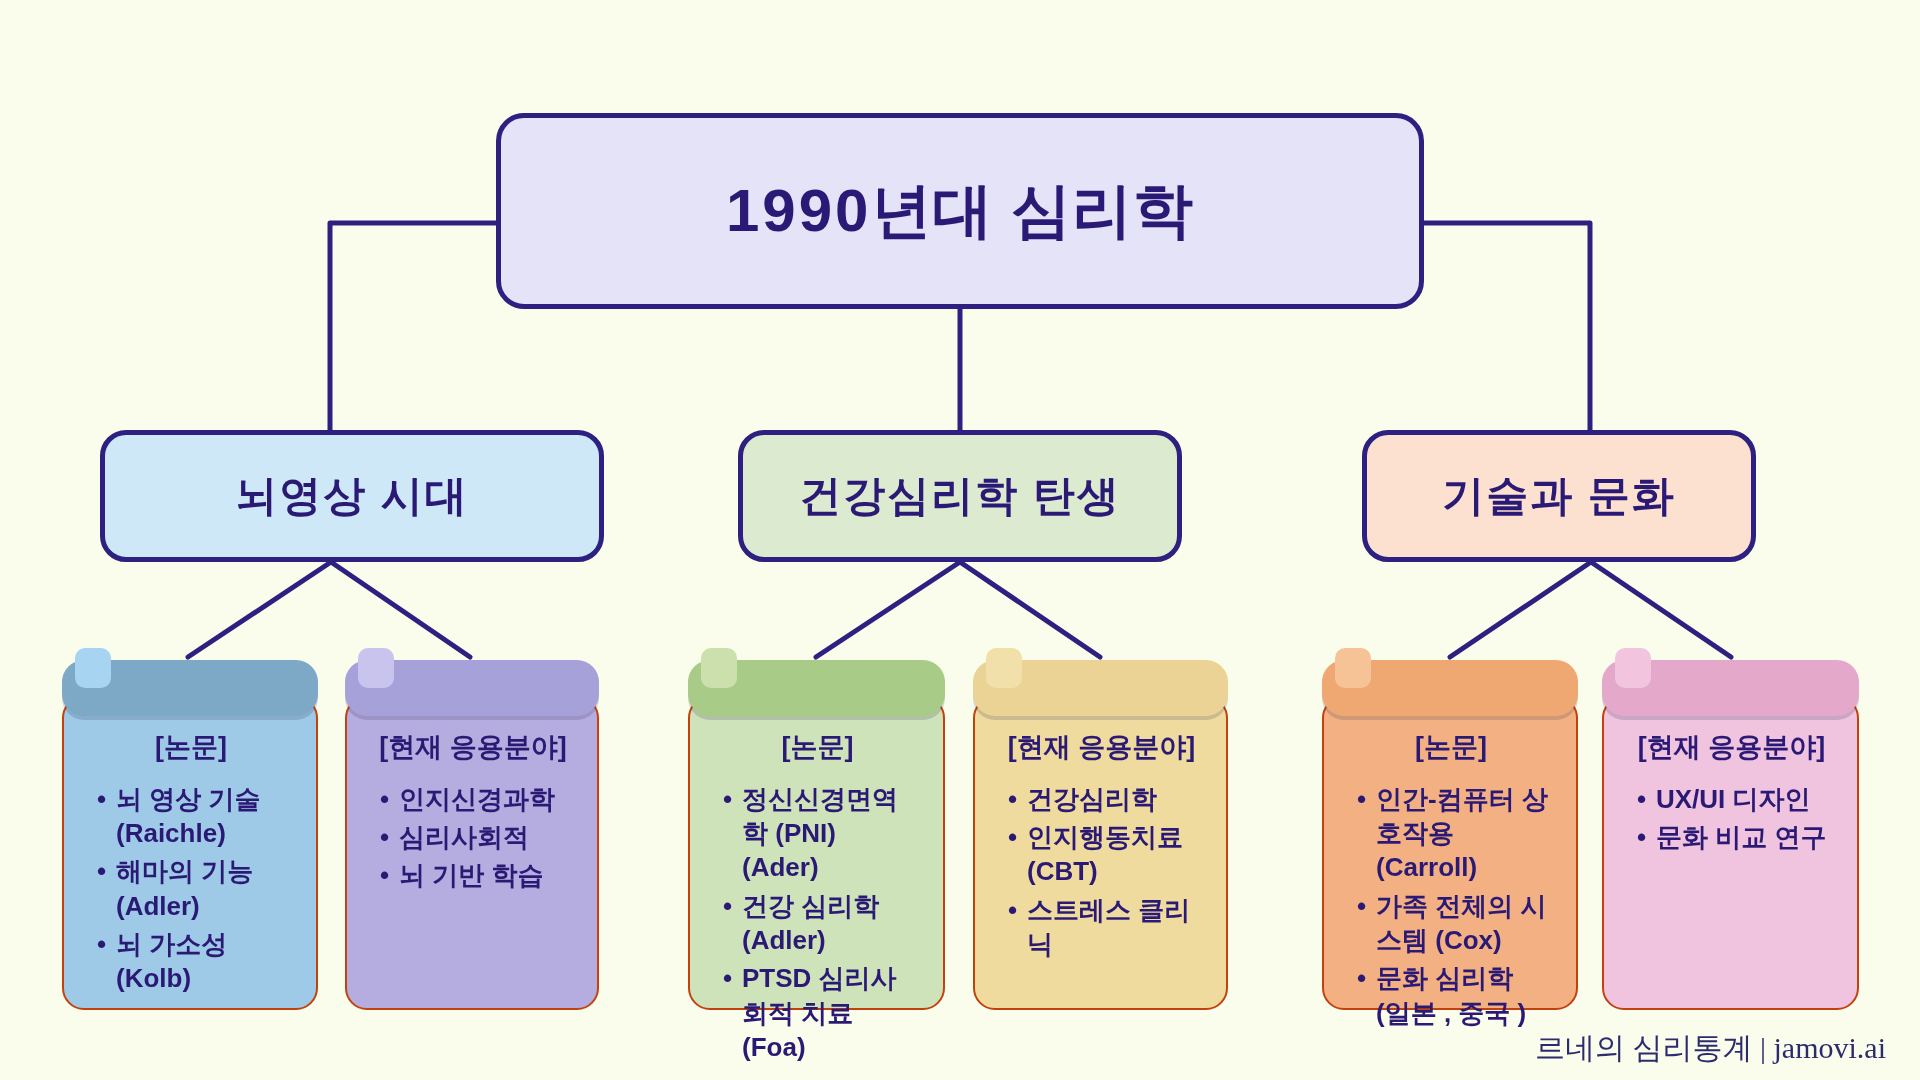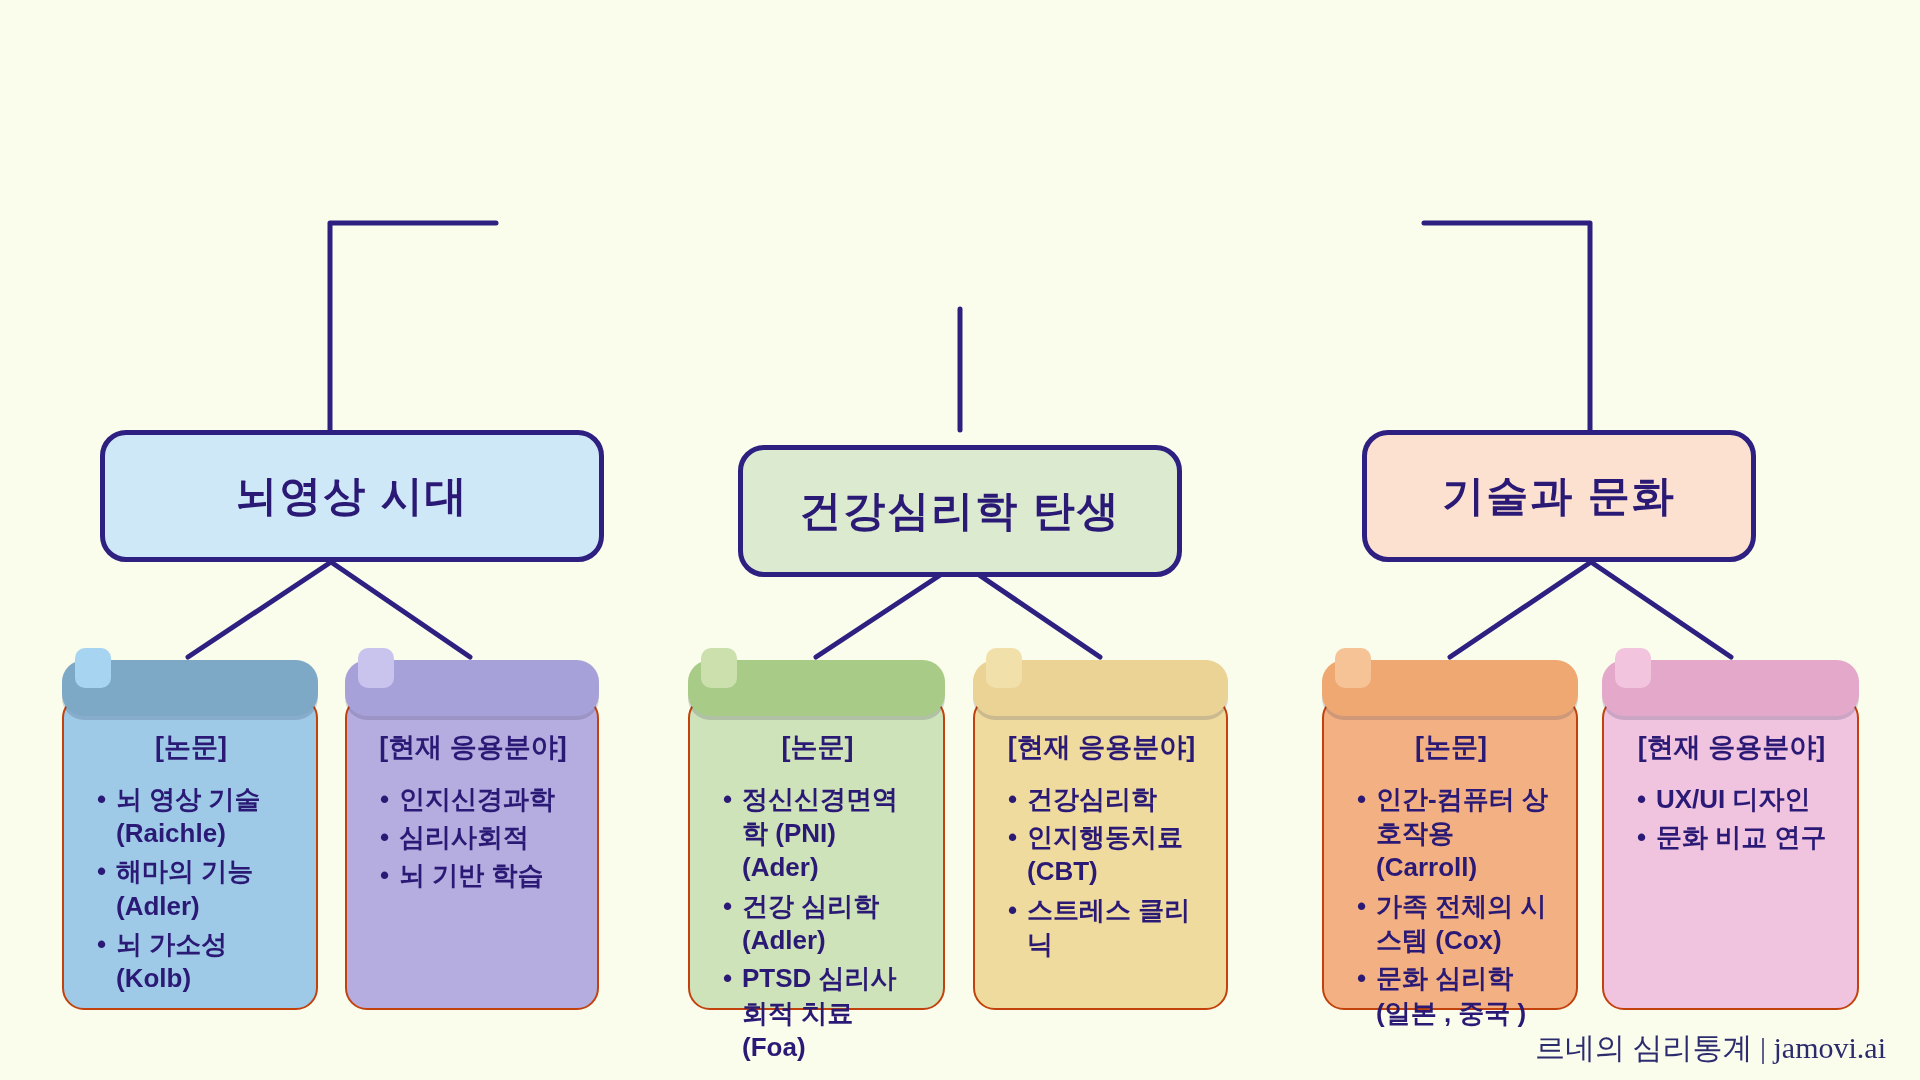--- a/index.html
+++ b/index.html
@@ -31,21 +31,21 @@
   }
   .root-node .numeral{font-weight:900;letter-spacing:3px;}
   
   .branch{
     position:absolute;top:430px;height:132px;
     border:5px solid #2d2080;border-radius:26px;box-sizing:border-box;
     display:flex;align-items:center;justify-content:center;
     color:#2b1a75;font-weight:800;font-size:42px;letter-spacing:2px;
   }
   .branch-0{left:100px;width:504px;background:#cfe8f8;align-items:center;}
-  .branch-1{left:738px;width:444px;background:#dcead0;margin-top:15px;}
+  .branch-1{left:738px;width:444px;background:#dcead0;}
   .branch-2{left:1362px;width:394px;background:#fce1d1;}
   
   .card{position:absolute;top:660px;}
   .card-header{
     position:relative;height:56px;border-radius:22px;z-index:2;
     box-shadow:0 4px 0 rgba(40,40,80,0.18);
   }
   .card-tab{
     position:absolute;top:-12px;left:13px;width:36px;height:40px;border-radius:10px;z-index:3;
   }
@@ -92,20 +92,23 @@
 
     <polyline points="1424,223 1590,223 1590,430"></polyline>
 
     <polyline points="188,657 331,562 470,657"></polyline>
 
     <polyline points="816,657 960,562 1100,657"></polyline>
 
     <polyline points="1450,657 1591,562 1731,657"></polyline>
   </svg>
 
+  <div class="root-node">
+    <span><span class="numeral">1990</span><span>년대 심리학</span></span>
+  </div>
 
   <div class="branch branch-0">
     <span>뇌영상 시대</span>
   </div>
   <div class="branch branch-1">
     <span>건강심리학 탄생</span>
   </div>
   <div class="branch branch-2">
     <span>기술과 문화</span>
   </div>

